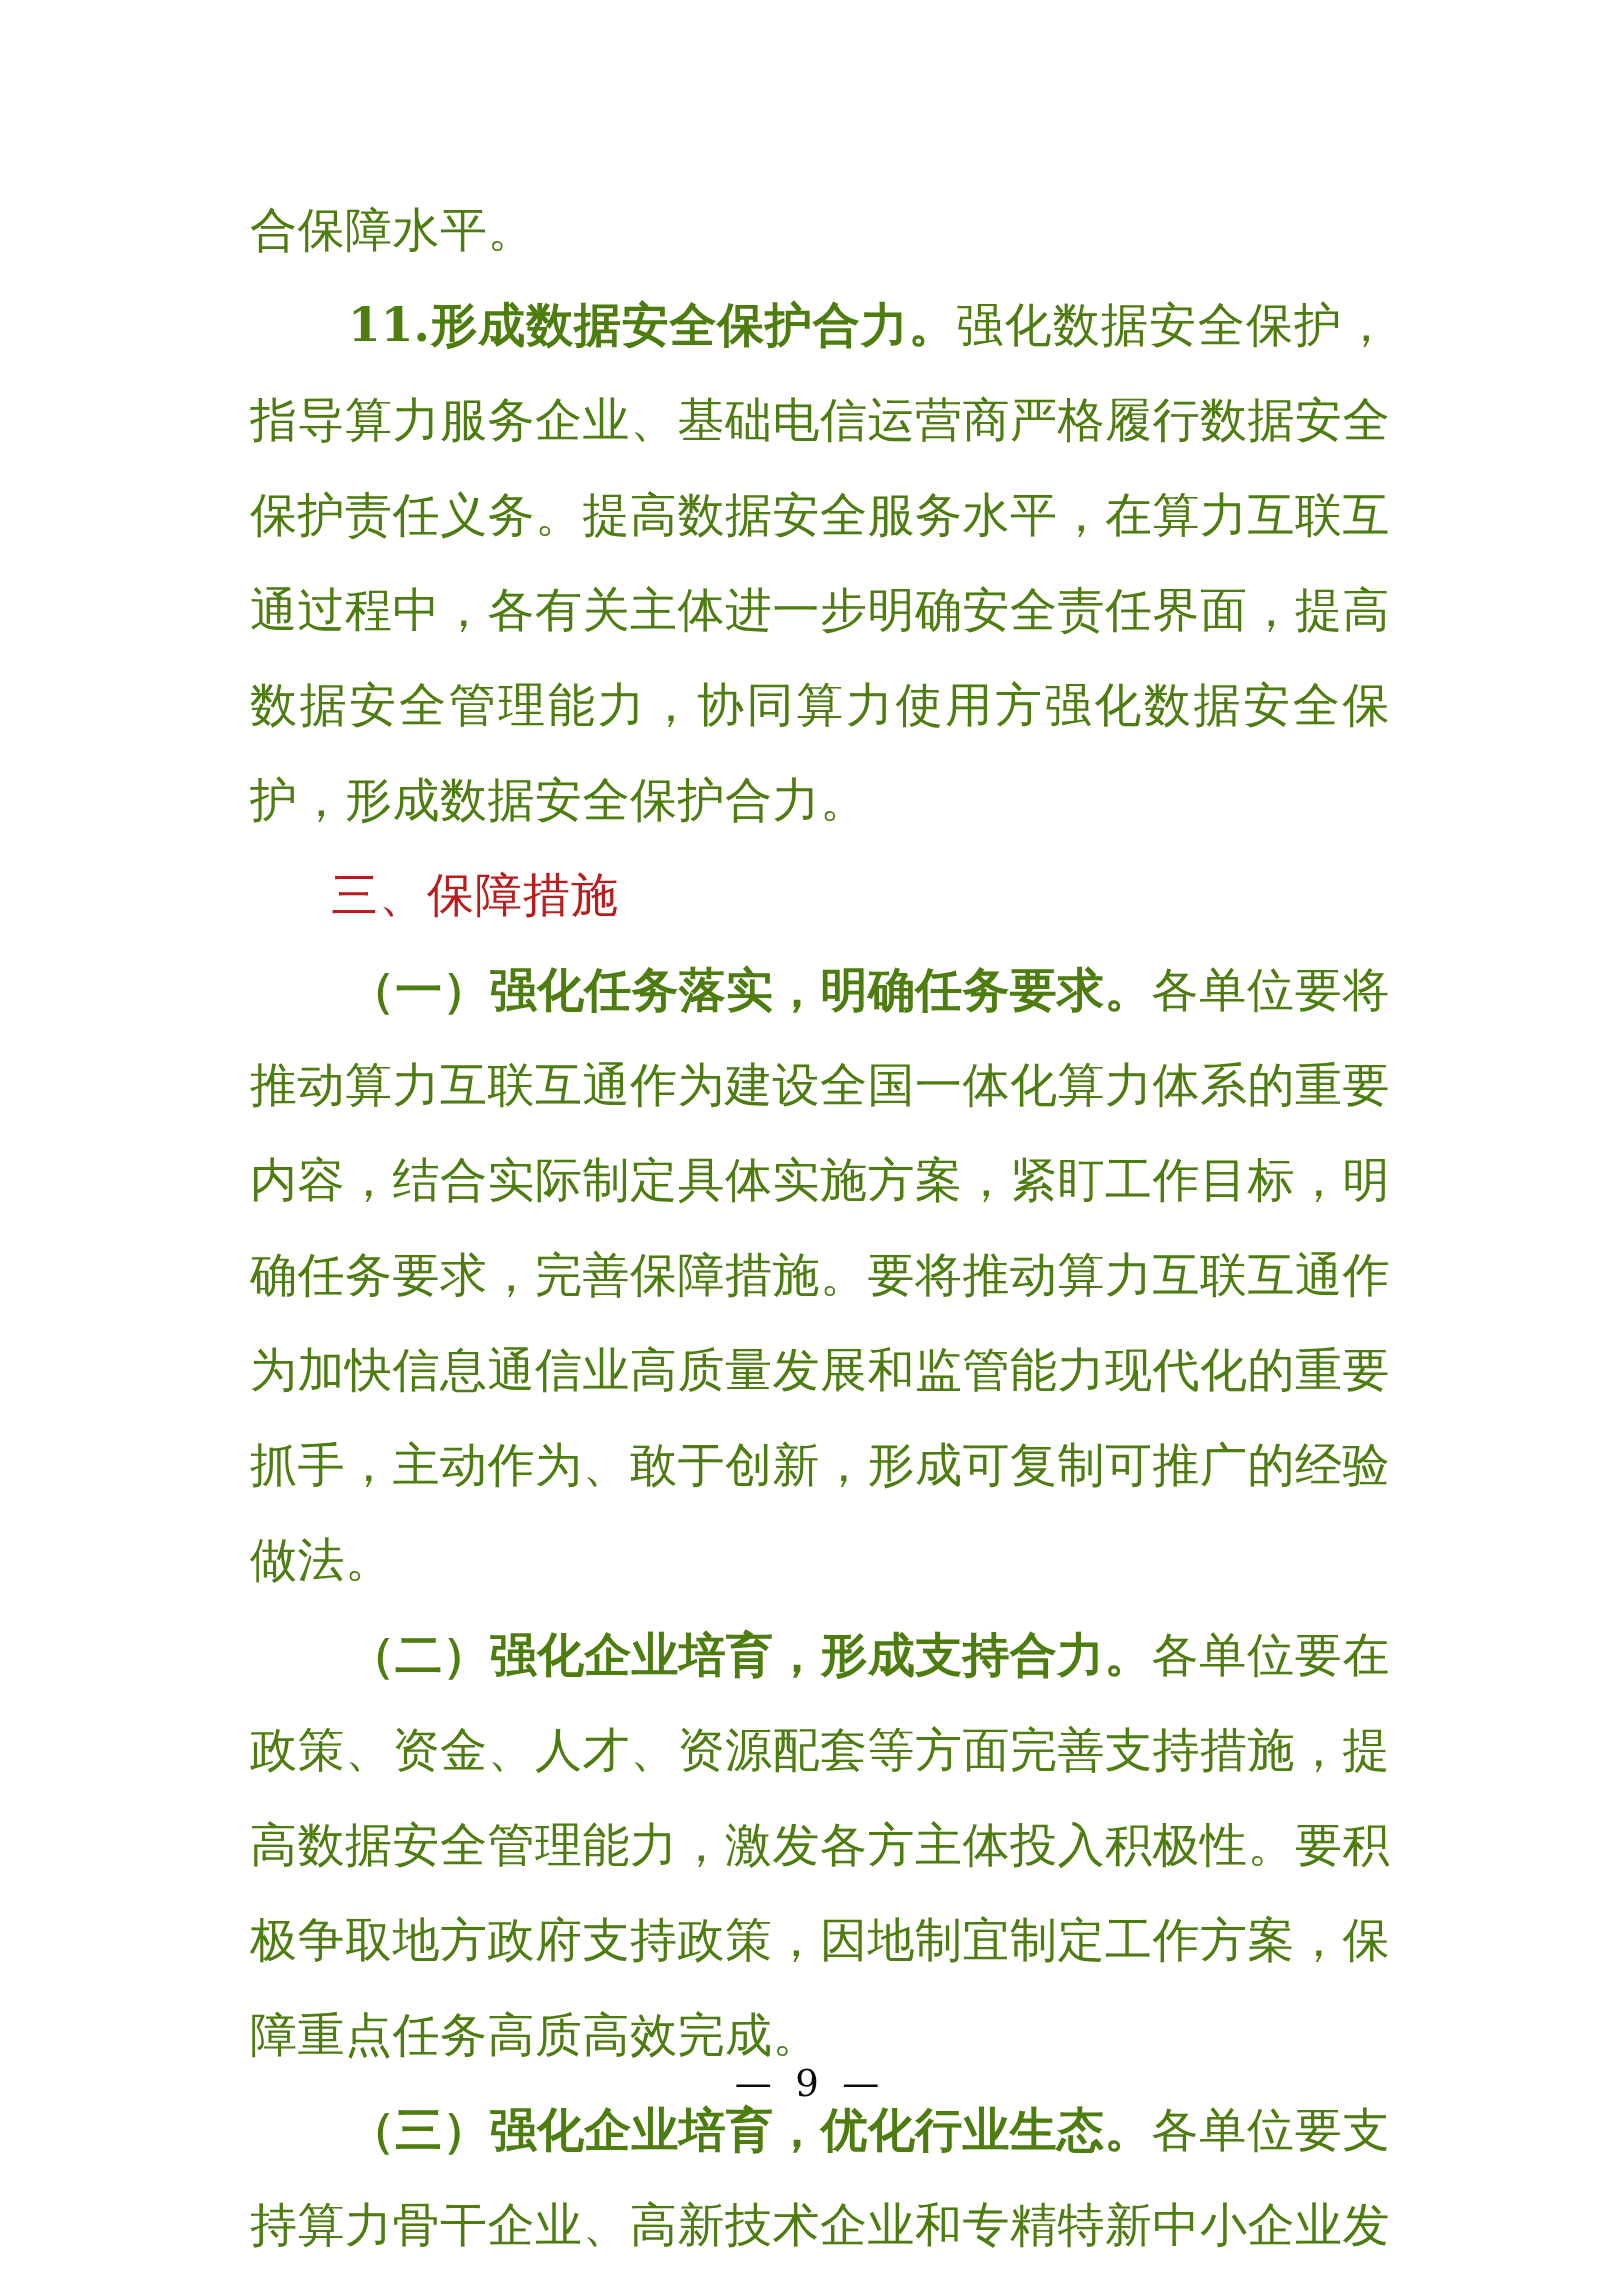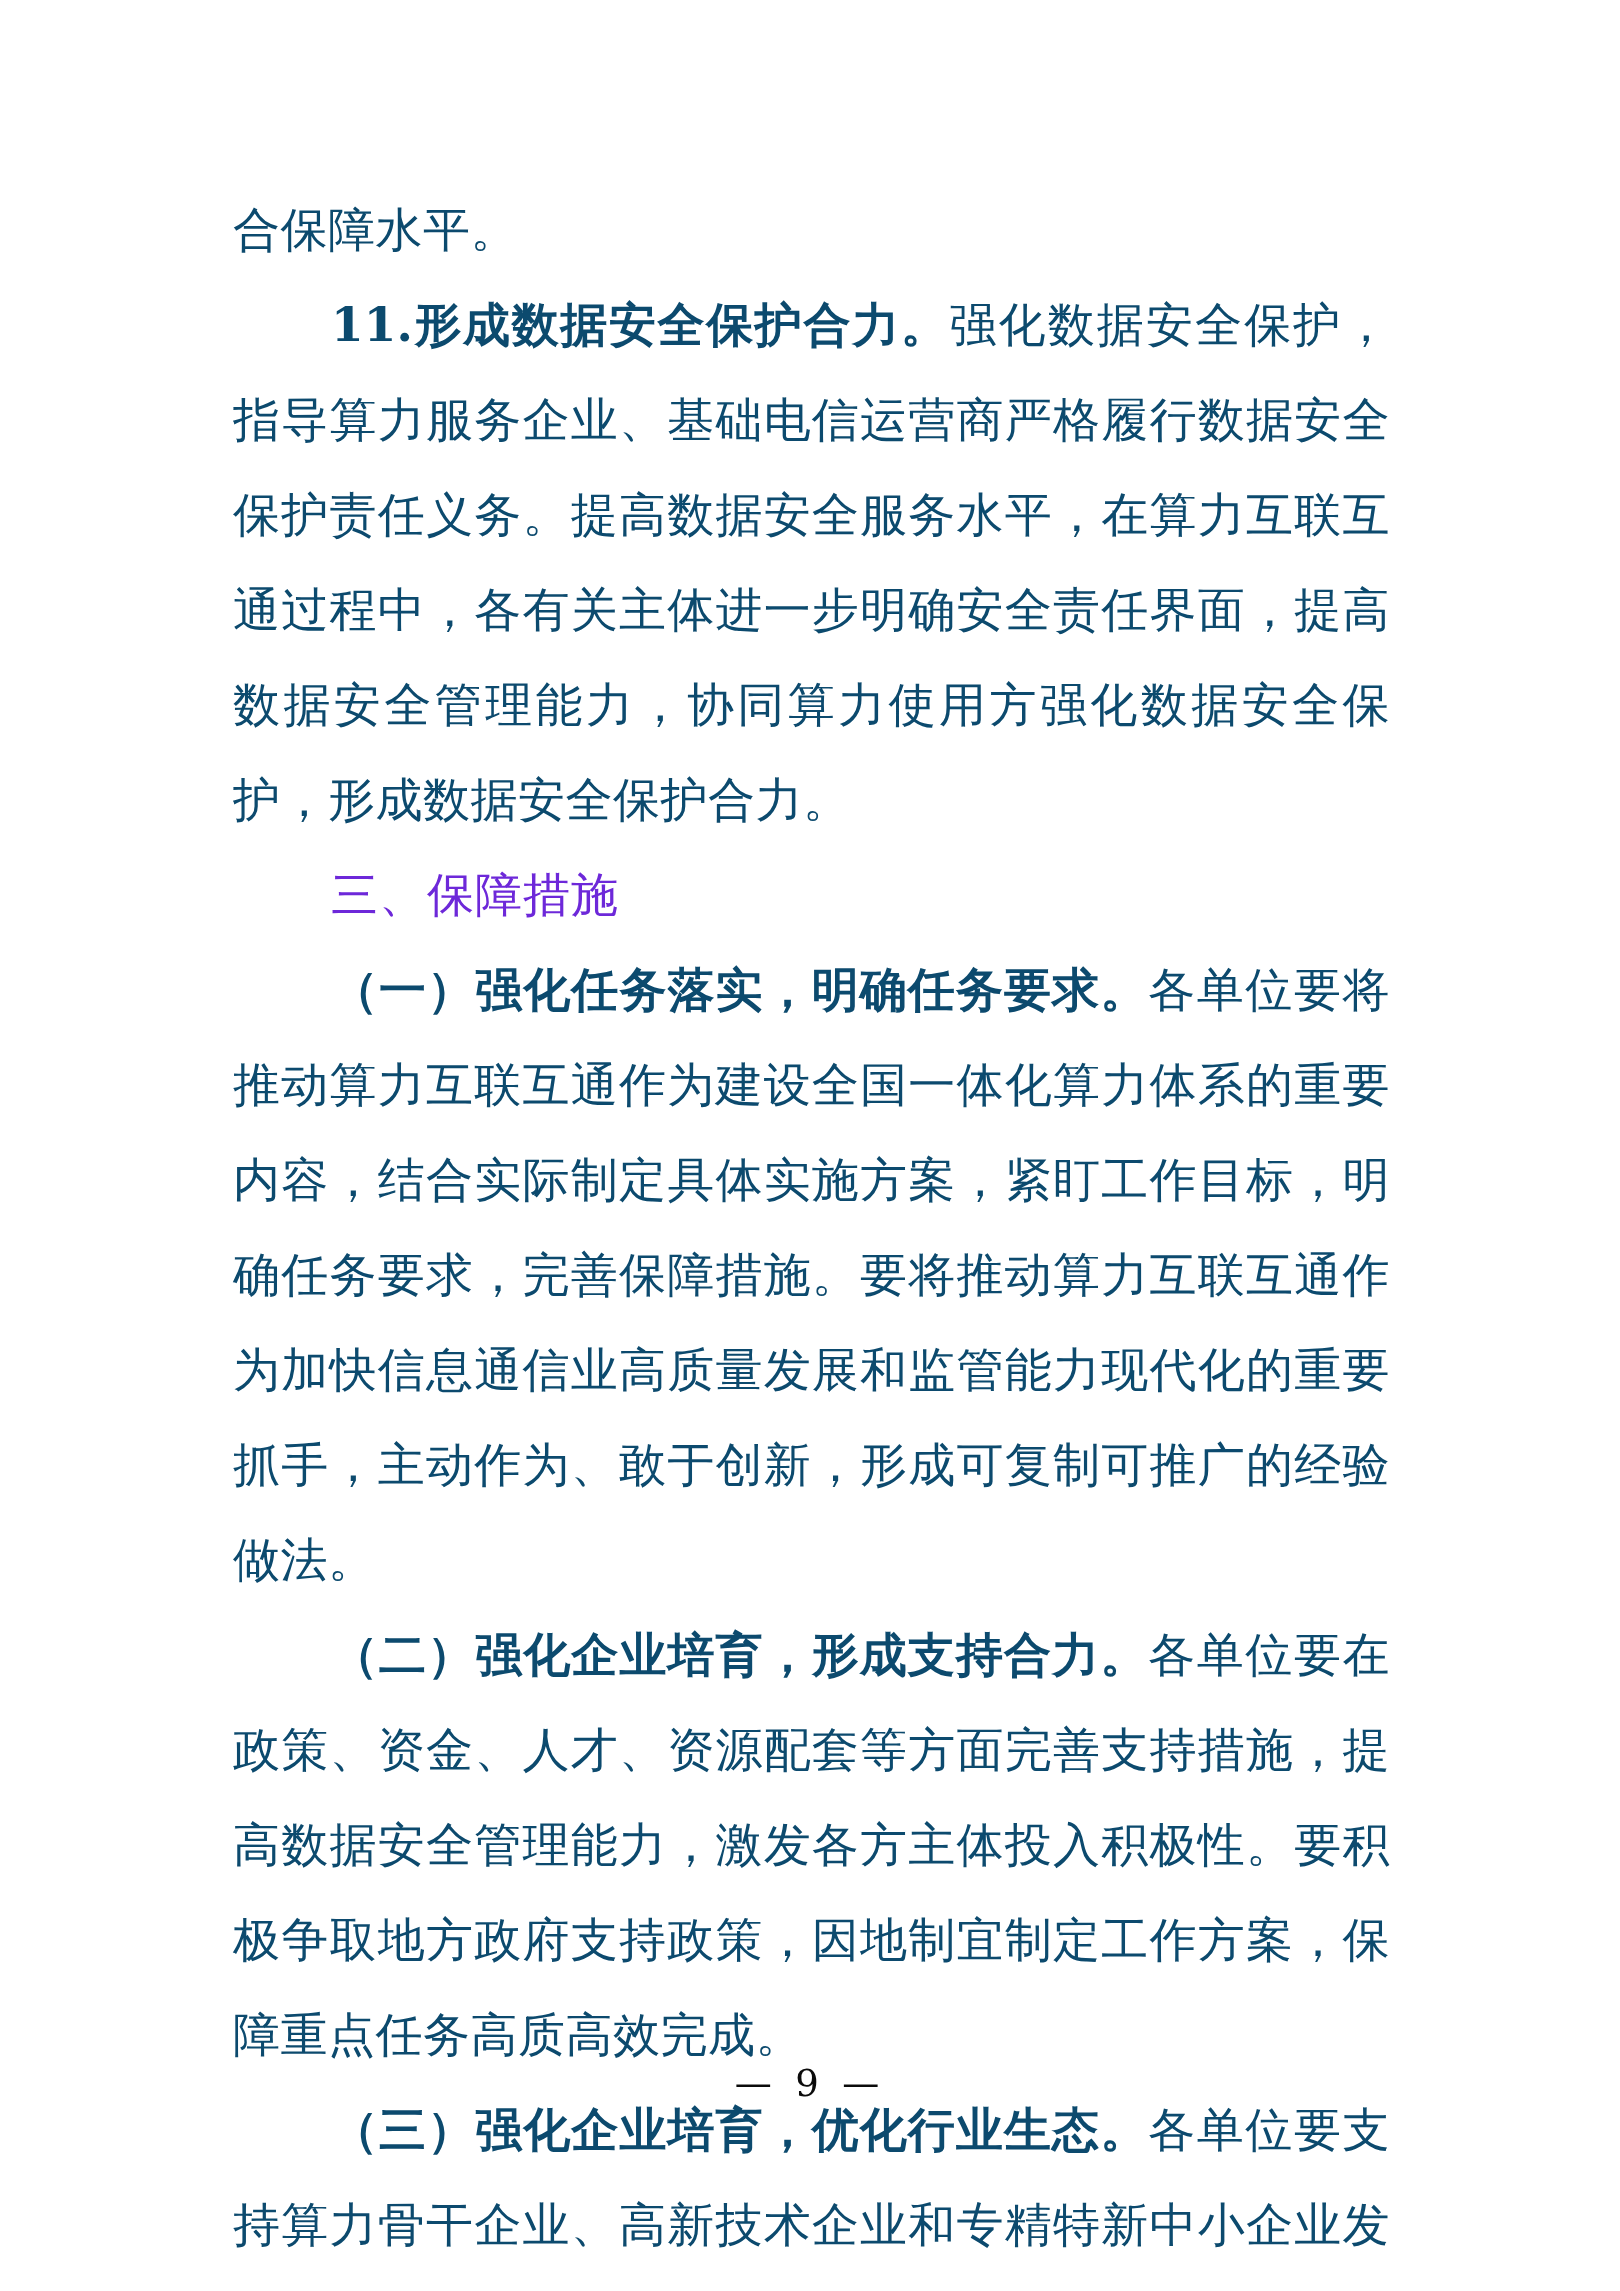--- a/index.html
+++ b/index.html
@@ -22,25 +22,25 @@
     position: absolute;
     left: 233px;
     top: 182px;
     width: 1157px;
   }
 
   
   .para {
     font-size: 47px;
     line-height: 95px;
-    color: #0c4a6e;
+    color: #4d7c0f;
     text-align: justify;
     text-justify: inter-ideograph;
     letter-spacing: 0.5px;
-    margin: 0 0 0 0;
+    margin: 0 0 0 17px;
     font-family: "DejaVu Serif", "Liberation Serif", serif;
     font-weight: 400;
     text-indent: 0;
   }
   .para.indent {
     text-indent: 98px;
   }
   .para + .para {
     margin-top: 0;
   }
@@ -55,21 +55,21 @@
     font-family: "DejaVu Serif", "Liberation Serif", serif;
     font-weight: 700;
   }
 
   
   .section-head {
     font-family: "DejaVu Sans", "Liberation Sans", sans-serif;
     font-weight: 400;
     font-size: 47px;
     line-height: 95px;
-    color: #6d28d9;
+    color: #b91c1c;
     text-indent: 98px;
     letter-spacing: 1px;
     margin: 0;
   }
 
   
   .footer {
     position: absolute;
     left: 0;
     right: 0;

